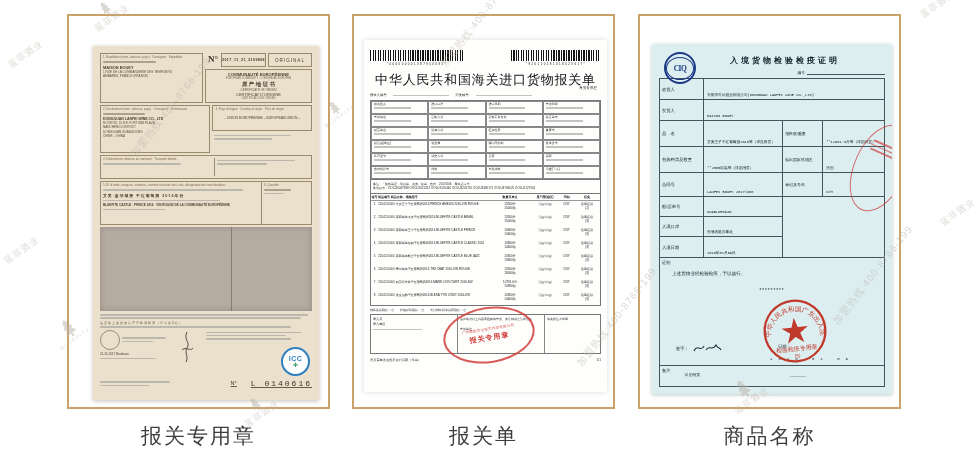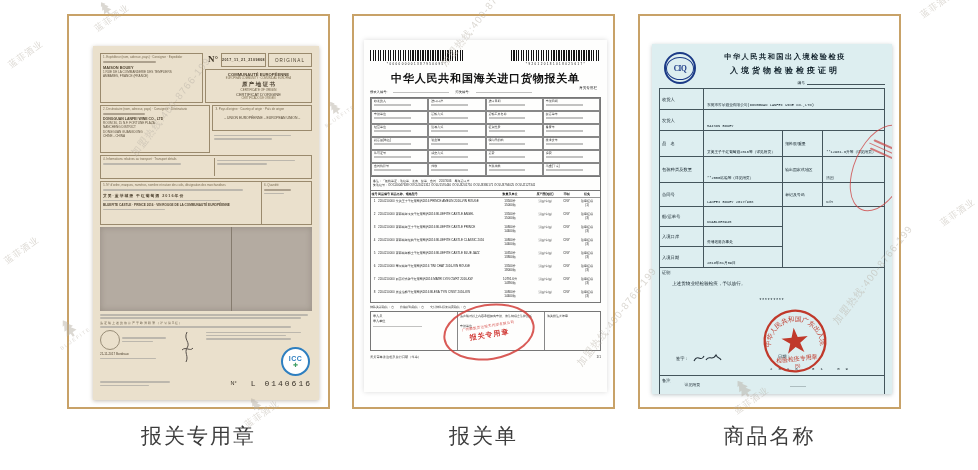--- a/index.html
+++ b/index.html
@@ -42,21 +42,21 @@
   .icc .t{font-size:7px;font-weight:bold;color:#2e7fc0;letter-spacing:.5px;line-height:1;}
   .icc .x{font-size:6px;color:#3f9e63;line-height:1;}
   .serial{font-size:8px;letter-spacing:2px;color:#3a3second02e;color:#3a332a;font-family:"Liberation Mono",monospace;}
   .stamp-c{width:20px;height:20px;border-radius:50%;border:1px solid #837863;opacity:.8;}
 
   
   .paper-decl{position:absolute;left:10px;top:24px;width:243px;height:352px;background:#fefefd;
     box-shadow:0 0 5px rgba(0,0,0,.15);padding:6px;color:#222;overflow:hidden;}
   .bc{height:11px;background:repeating-linear-gradient(90deg,#141414 0 1px,transparent 1px 2.5px);}
   .bcnum{font-size:3px;letter-spacing:1.4px;text-align:center;color:#111;margin-top:.5px;white-space:nowrap;}
-  .d-title{text-align:center;font-size:11px;font-weight:bold;letter-spacing:.8px;color:#111;}
+  .d-title{text-align:center;font-size:13px;font-weight:normal;letter-spacing:.8px;color:#111;}
   .d-cuse{position:absolute;right:10px;top:46px;font-size:3.6px;color:#222;}
   .d-pre{display:flex;gap:6px;font-size:3.3px;margin-top:4px;align-items:center;}
   .d-grid{display:flex;flex-wrap:wrap;border:.6px solid #777;margin-top:3px;}
   .gcell{width:25%;height:13px;border:.3px solid #888;padding:1px 2px;}
   .glabel{display:block;font-size:3px;color:#1b1b1b;line-height:1.1;}
   .gnz{display:block;height:1.4px;width:72%;background:#9a9a9a;opacity:.6;margin-top:1.6px;}
   .d-remark{border:.6px solid #777;border-top:none;padding:2px;font-size:3px;line-height:1.5;color:#2a2a2a;}
   .d-table{border:.6px solid #777;border-top:none;}
   .throw,.trow{display:flex;font-size:3px;line-height:1.35;}
   .throw{border-bottom:.4px solid #999;font-weight:bold;padding:1px 0;}
@@ -282,21 +282,21 @@
         <div class="t">ICC</div>
         <div class="x">✚</div>
       </div>
     </div>
 
     <div class="c-row" style="justify-content:space-between;align-items:flex-end;margin-top:3px;">
       <div style="width:70px;">
         <div class="nz"></div>
         <div class="nz" style="width:70%"></div>
       </div>
-      <div class="c-row" style="align-items:center;gap:14px;">
+      <div class="c-row" style="align-items:center;gap:14px;text-decoration:underline;">
         <span style="font-size:5.5px;color:#3a332a;">N°</span>
         <span class="serial">L 0140616</span>
       </div>
     </div>
   </div>
 </div>
 
 <div class="frame f2">
   <div class="paper-decl">
 
@@ -562,21 +562,20 @@
   </div>
 </div>
 
 <div class="frame f3">
   <div class="paper-insp">
 
     <div class="ciq">
       <div class="inner">CIQ</div>
     </div>
     <div class="i-titles">
-      <div class="i-t1">中华人民共和国出入境检验检疫</div>
       <div class="i-t2">入境货物检验检疫证明</div>
     </div>
 
     <div class="i-no">
       <span>编号</span>
       <span class="ul"><span class="nz" style="width:85%;"></span></span>
     </div>
 
     <div class="i-corner-stamp">
       <div class="rl"></div>

